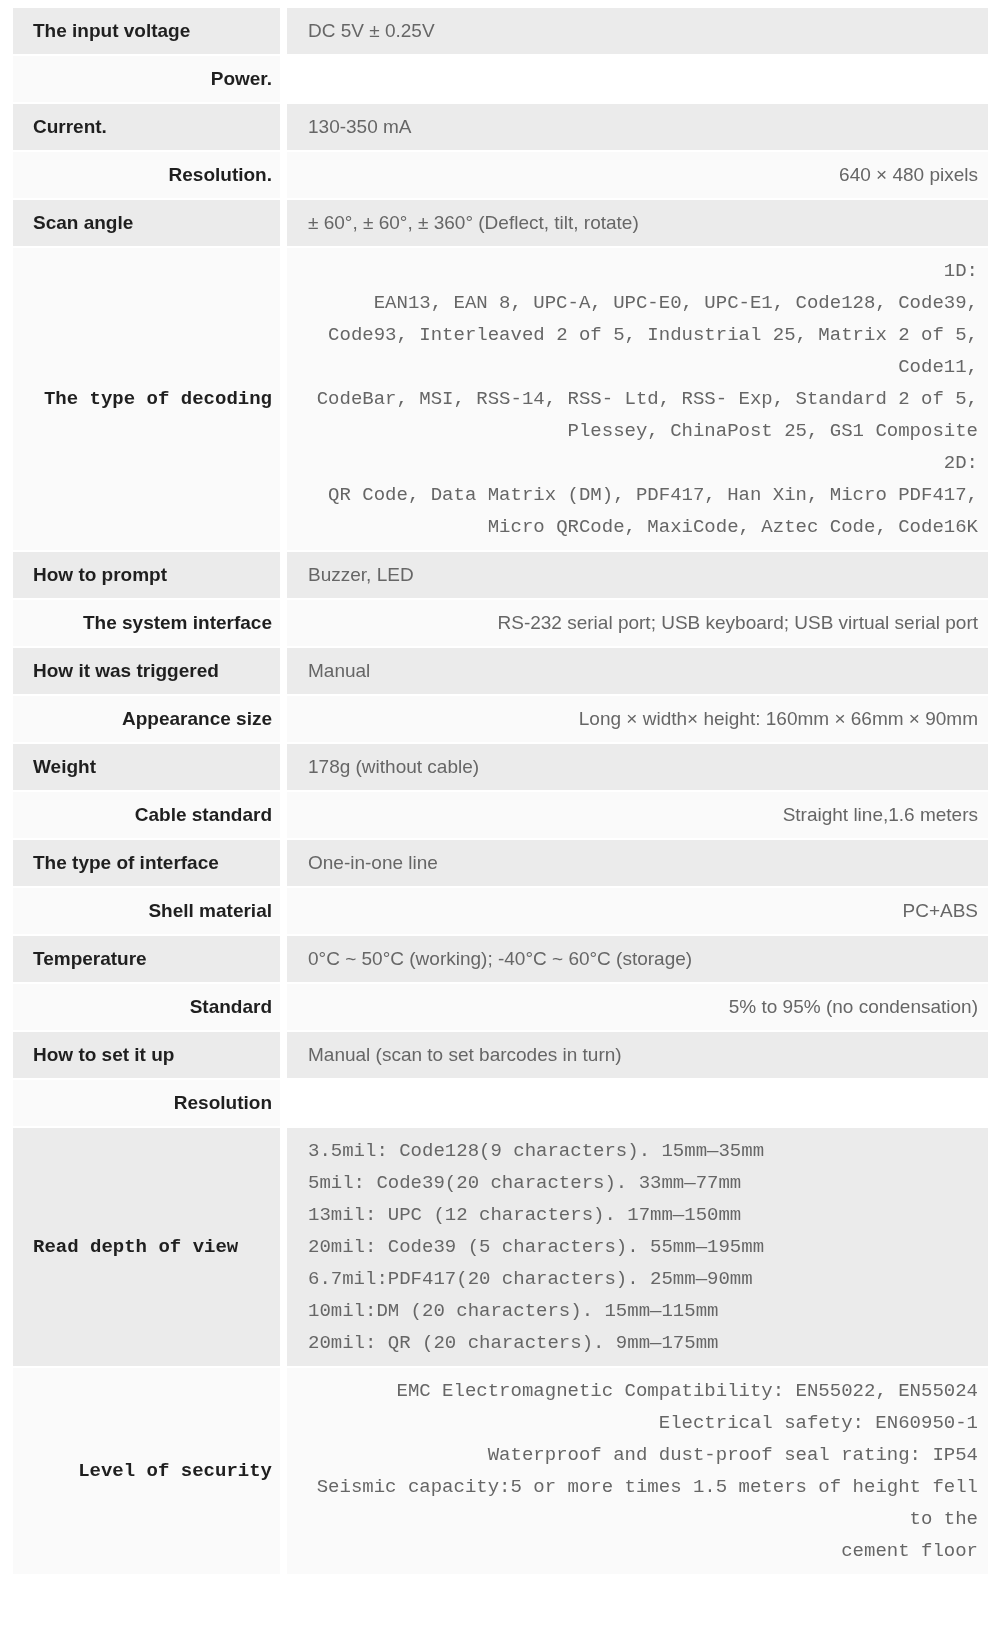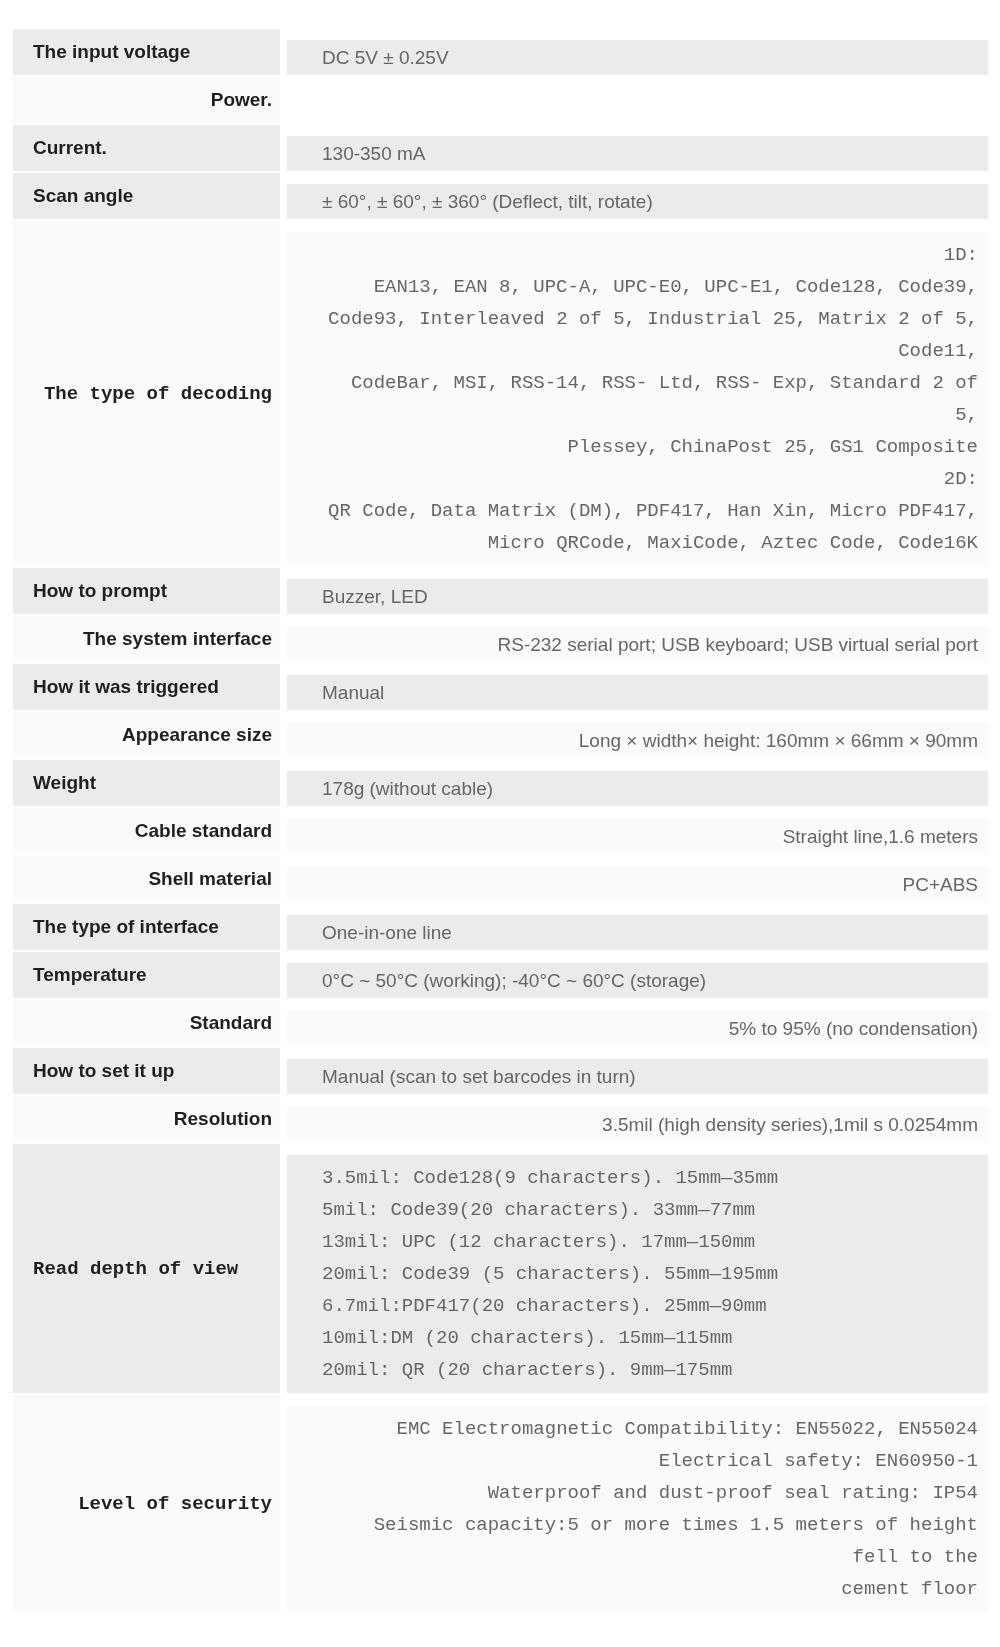--- a/index.html
+++ b/index.html
@@ -12,45 +12,44 @@
   *{box-sizing:border-box;}
   html,body{margin:0;padding:0;}
   body{
     width:1000px;height:1647px;
     background:var(--page-bg);
     font-family:"Liberation Sans","DejaVu Sans",sans-serif;
     position:relative;
   }
   .spec-table{
     position:absolute;
-    left:13px;top:29px;width:975px;
+    left:13px;top:8px;width:975px;
     display:flex;flex-direction:column;
     gap:2px;
   }
   .row{
     display:flex;
     gap:7px;
     min-height:46px;
   }
   .cell{
     display:flex;flex-direction:column;justify-content:center;
     font-size:19px;line-height:32px;
   }
   .cell.label{
     flex:0 0 267px;
     padding-left:20px;padding-right:8px;
     font-weight:bold;
     color:var(--label-color);
   }
   .cell.value{
     flex:1 1 auto;
-    padding-left:35px;padding-right:10px;
+    padding-left:21px;padding-right:10px;
     color:var(--value-color);
     white-space:pre-line;
-    margin-top:11px;
   }
   .row.shade-a .cell{background:var(--shade-a);}
   .row.shade-b .cell{background:var(--shade-b);text-align:right;}
   .row.multi .cell{padding-top:7px;padding-bottom:7px;font-family:Liberation Mono, monospace;}
 </style>
 </head>
 <body>
 
 <div class="spec-table" id="spec-table">
   <div class="row shade-a">
@@ -60,20 +59,24 @@
 
   <div class="row shade-b">
     <div class="cell label">Power.</div>
   </div>
 
   <div class="row shade-a">
     <div class="cell label">Current.</div>
     <div class="cell value">130-350 mA</div>
   </div>
 
+  <div class="row shade-b">
+    <div class="cell label">Resolution.</div>
+    <div class="cell value">640 × 480 pixels</div>
+  </div>
 
   <div class="row shade-a">
     <div class="cell label">Scan angle</div>
     <div class="cell value">± 60°, ± 60°, ± 360° (Deflect, tilt, rotate)</div>
   </div>
 
   <div class="row shade-b multi">
     <div class="cell label">The type of decoding</div>
     <div class="cell value">1D:
 EAN13, EAN 8, UPC-A, UPC-E0, UPC-E1, Code128, Code39,
@@ -108,48 +111,47 @@
   <div class="row shade-a">
     <div class="cell label">Weight</div>
     <div class="cell value">178g (without cable)</div>
   </div>
 
   <div class="row shade-b">
     <div class="cell label">Cable standard</div>
     <div class="cell value">Straight line,1.6 meters</div>
   </div>
 
+  <div class="row shade-a">
+    <div class="cell label">The type of interface</div>
+    <div class="cell value">One-in-one line</div>
+  </div>
+
   <div class="row shade-b">
     <div class="cell label">Shell material</div>
     <div class="cell value">PC+ABS</div>
-  </div>
-
-  <div class="row shade-a">
-    <div class="cell label">The type of interface</div>
-    <div class="cell value">One-in-one line</div>
   </div>
 
   <div class="row shade-a">
     <div class="cell label">Temperature</div>
     <div class="cell value">0°C ~ 50°C (working); -40°C ~ 60°C (storage)</div>
   </div>
 
   <div class="row shade-b">
     <div class="cell label">Standard</div>
     <div class="cell value">5% to 95% (no condensation)</div>
   </div>
 
   <div class="row shade-a">
     <div class="cell label">How to set it up</div>
     <div class="cell value">Manual (scan to set barcodes in turn)</div>
   </div>
 
   <div class="row shade-b">
     <div class="cell label">Resolution</div>
-    <div class="cell value">3.5mil (high density series),1mil s 0.0254mm</div>
   </div>
 
   <div class="row shade-a multi">
     <div class="cell label">Read depth of view</div>
     <div class="cell value">3.5mil: Code128(9 characters). 15mm—35mm
 5mil: Code39(20 characters). 33mm—77mm
 13mil: UPC (12 characters). 17mm—150mm
 20mil: Code39 (5 characters). 55mm—195mm
 6.7mil:PDF417(20 characters). 25mm—90mm
 10mil:DM (20 characters). 15mm—115mm

